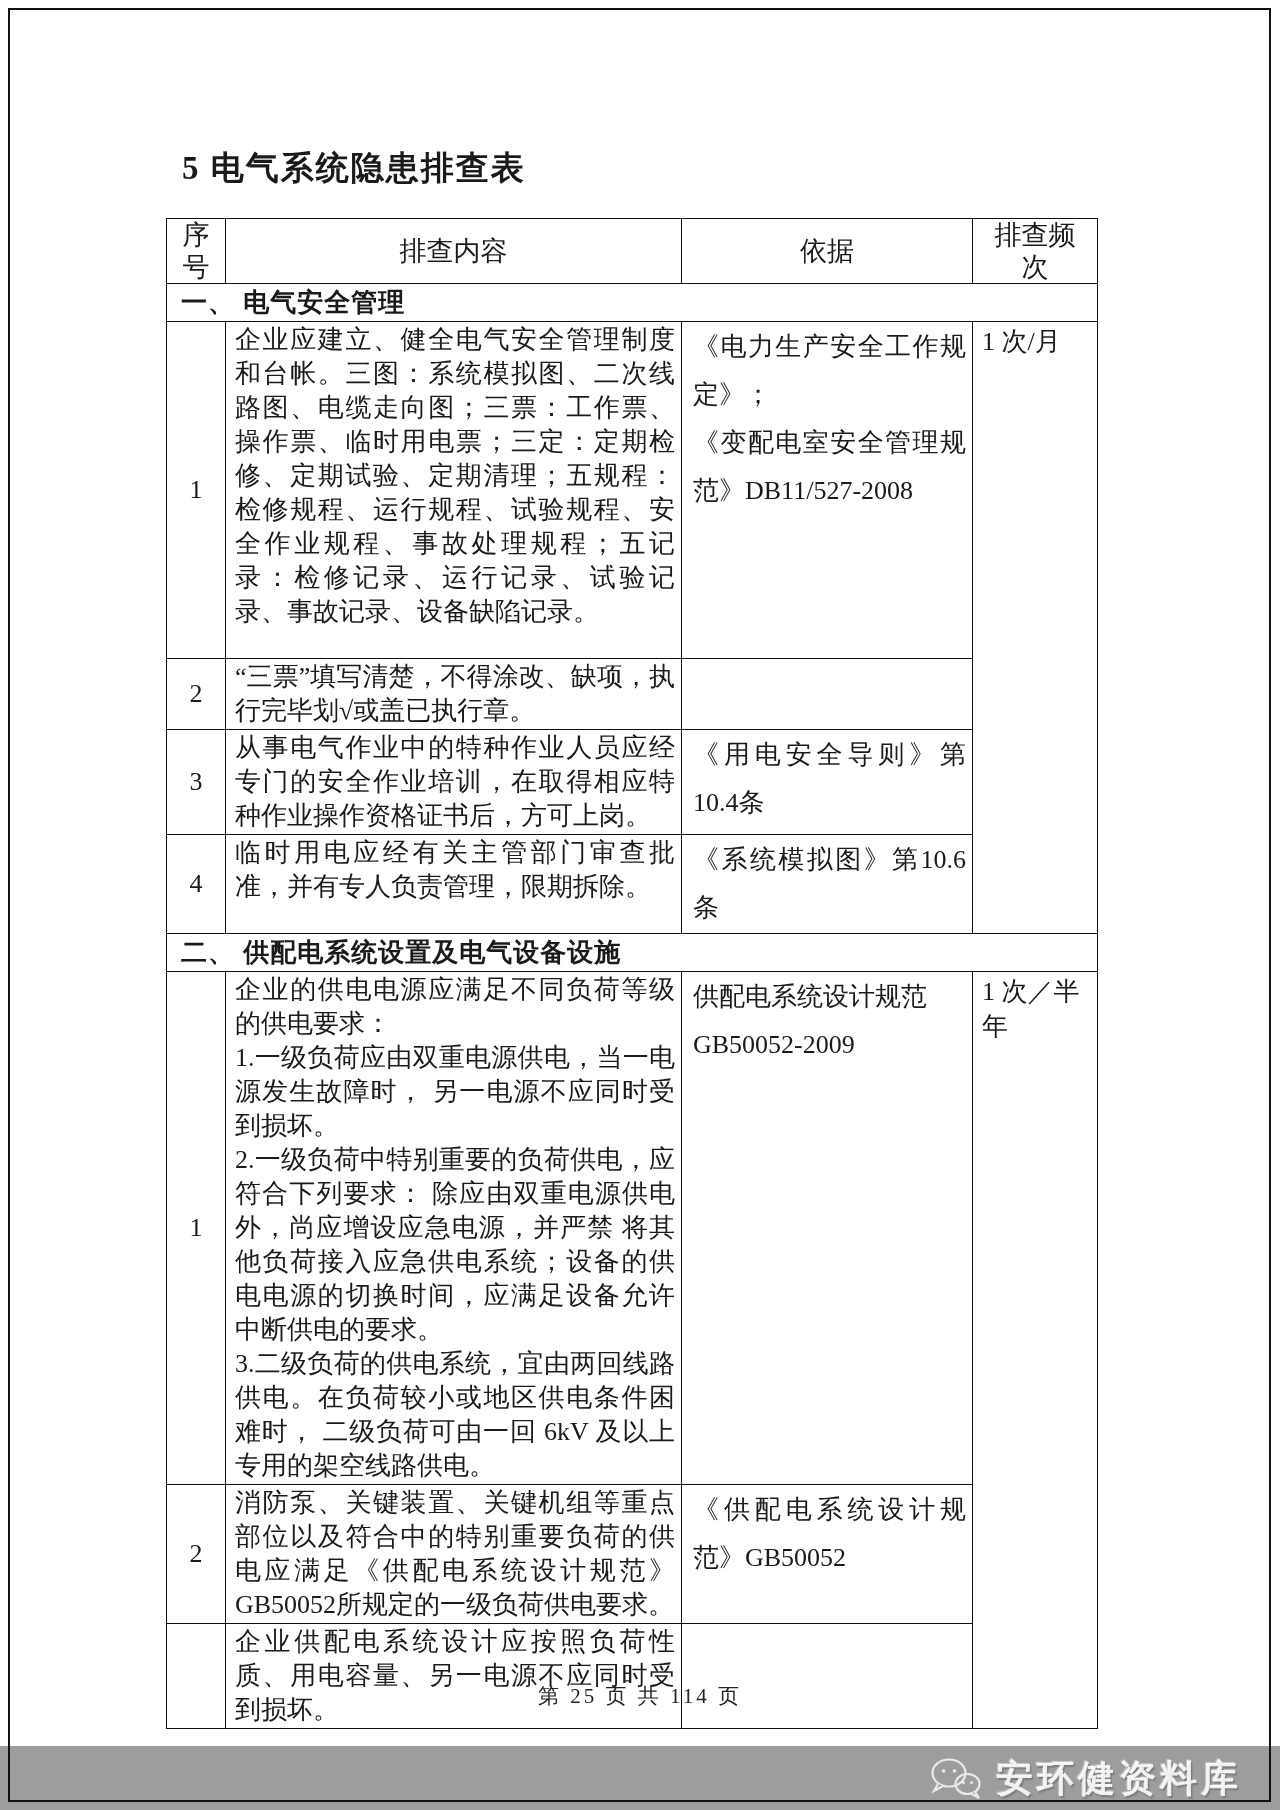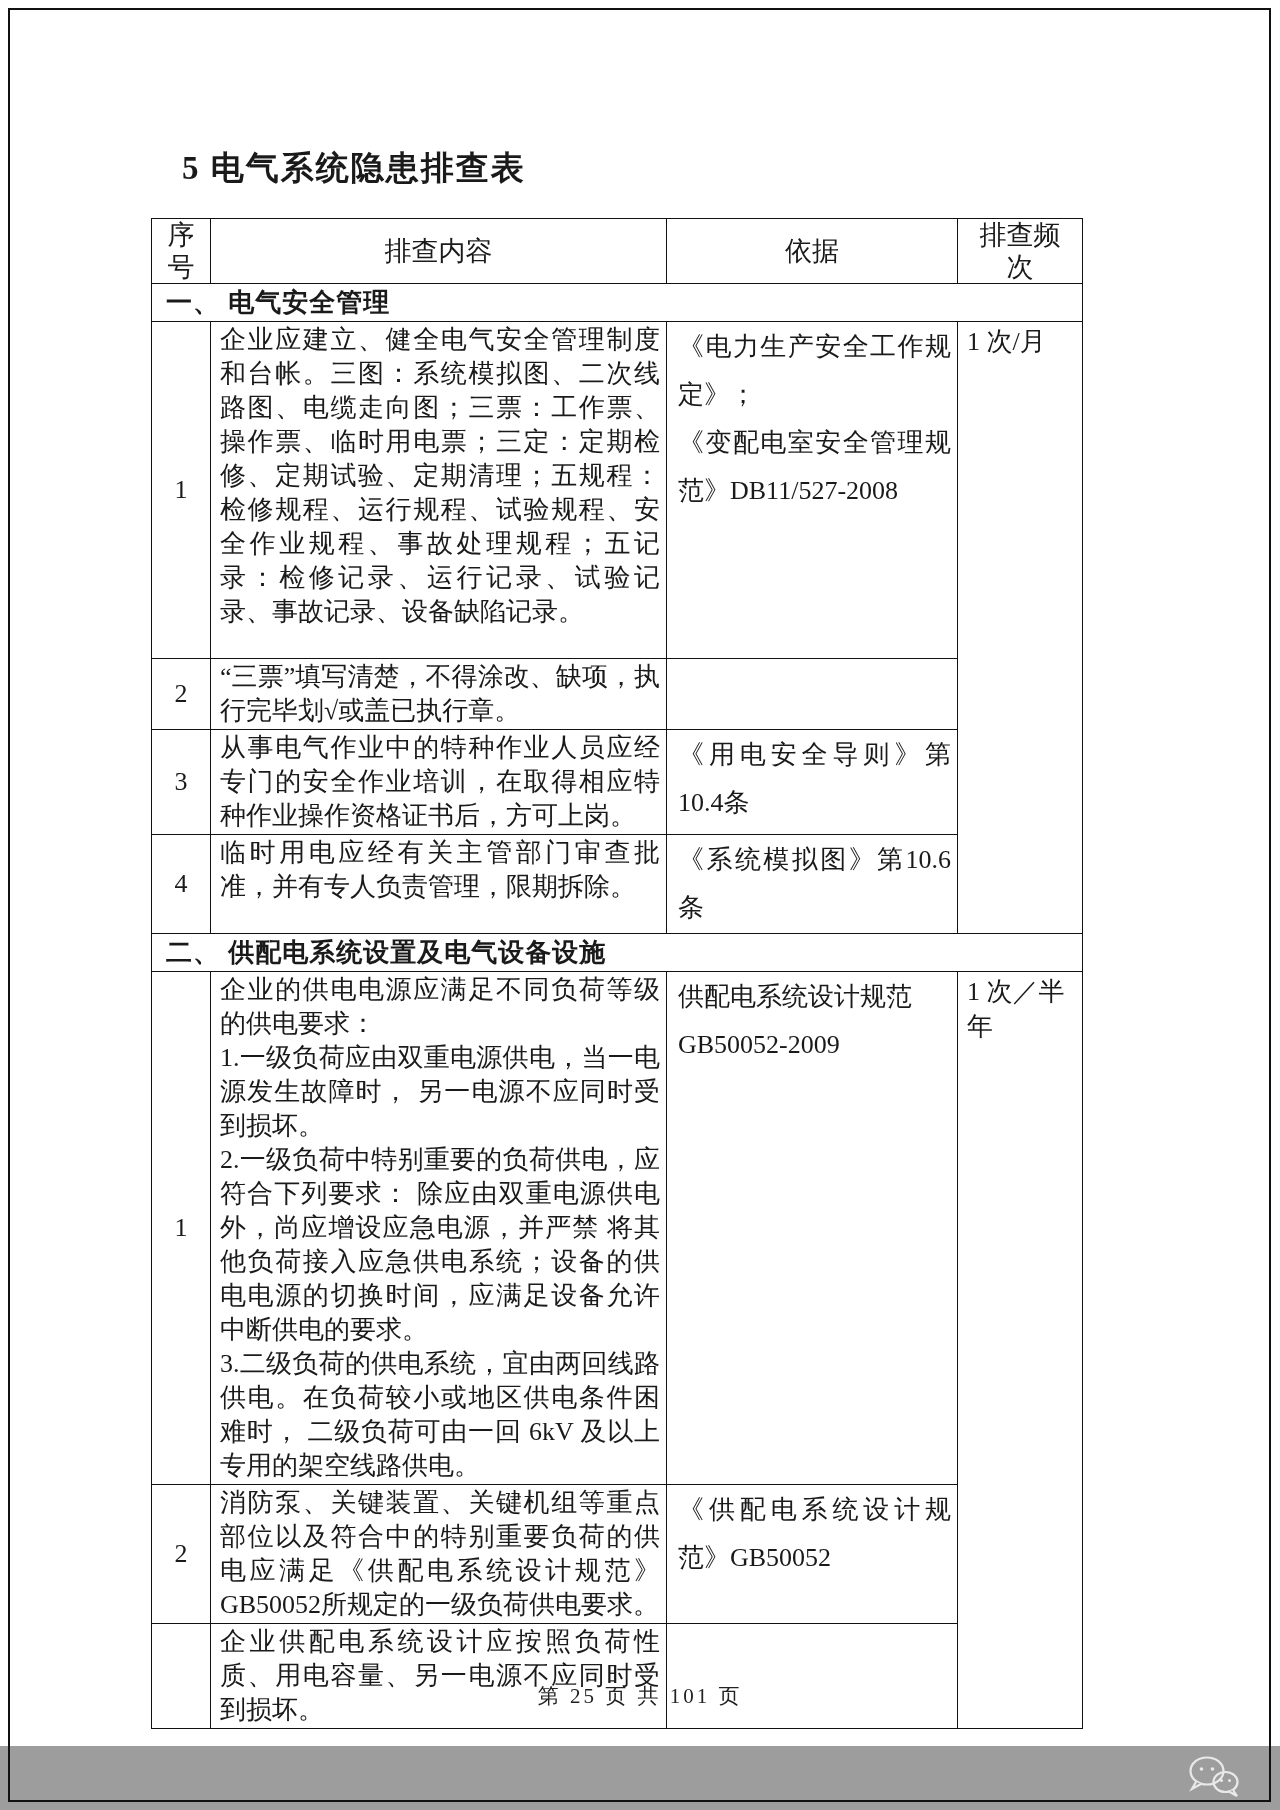--- a/index.html
+++ b/index.html
@@ -11,21 +11,21 @@
   
   .frame {
     position:absolute; left:8px; top:8px; right:9px; bottom:8px;
     border:2px solid #111; pointer-events:none; z-index:6;
   }
   .doc-title {
     position:absolute; left:170px; top:134px; margin:12px;
     font-size:33px; font-weight:bold; letter-spacing:2px;
   }
   table.inspect {
-    position:absolute; left:151px; top:218px; width:931px;
+    position:absolute; left:166px; top:218px; width:931px;
     border-collapse:collapse; table-layout:fixed;
   }
   .inspect col.c-no   { width:59px; }
   .inspect col.c-cont { width:456px; }
   .inspect col.c-bas  { width:291px; }
   .inspect col.c-frq  { width:125px; }
   .inspect th, .inspect td { border:1.6px solid #111; box-sizing:border-box; }
   .inspect tr.head-row { height:64px; }
   .inspect th {
     font-weight:normal; font-size:27px; text-align:center;
@@ -145,33 +145,34 @@
         <td class="basis-cell">《供配电系统设计规范》GB50052</td>
       </tr>
       <tr class="h-s3">
         <td class="no-cell"></td>
         <td class="content-cell">企业供配电系统设计应按照负荷性质、用电容量、另一电源不应同时受到损坏。</td>
         <td class="basis-cell"></td>
       </tr>
     </tbody>
   </table>
 
-  <div class="footer">第 25 页 共 101 页</div>
+  <div class="footer">第 25 页 共 114 页</div>
 
   <div class="gray-band">
     <div class="watermark">
       <span>
         <svg width="56" height="46" viewBox="0 0 56 46" fill="none" xmlns="http://www.w3.org/2000/svg">
           <ellipse cx="21" cy="17" rx="16.5" ry="13.5" stroke="#f2f2f2" stroke-width="2.2"></ellipse>
           <path d="M10 28 L6 35 L15 30" stroke="#f2f2f2" stroke-width="2.2" fill="#9d9d9d"></path>
           <ellipse cx="39.5" cy="28" rx="12" ry="10" stroke="#f2f2f2" stroke-width="2.2"></ellipse>
           <path d="M47 36 L51 42 L43 37.5" stroke="#f2f2f2" stroke-width="2.2" fill="#9d9d9d"></path>
           <circle cx="15.5" cy="15" r="1.8" fill="#f2f2f2"></circle>
           <circle cx="26.5" cy="15" r="1.8" fill="#f2f2f2"></circle>
           <circle cx="35.5" cy="26.5" r="1.5" fill="#f2f2f2"></circle>
           <circle cx="43.5" cy="26.5" r="1.5" fill="#f2f2f2"></circle>
         </svg>
       </span>
+      <span>安环健资料库</span>
     </div>
   </div>
 
   <div class="frame"></div>
 </div>
 
 </body></html>

